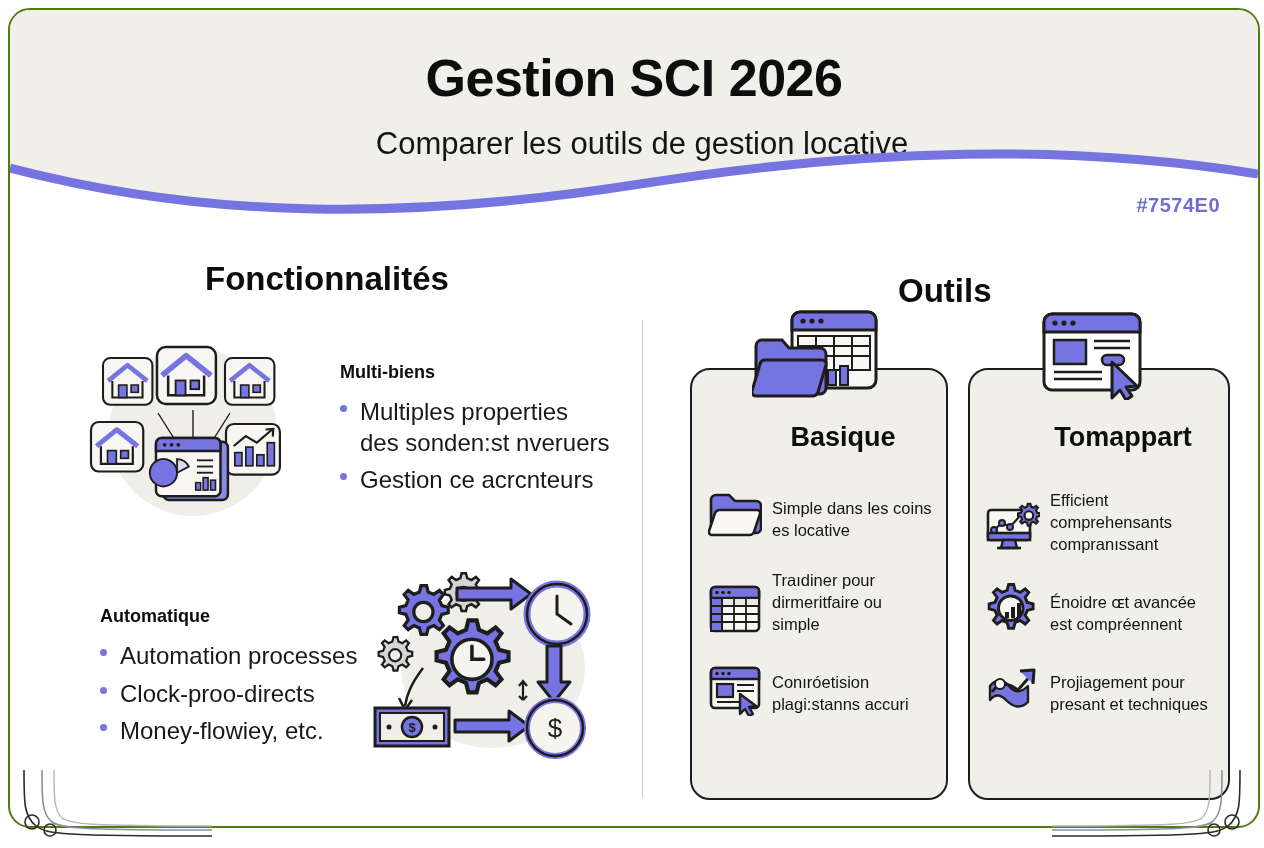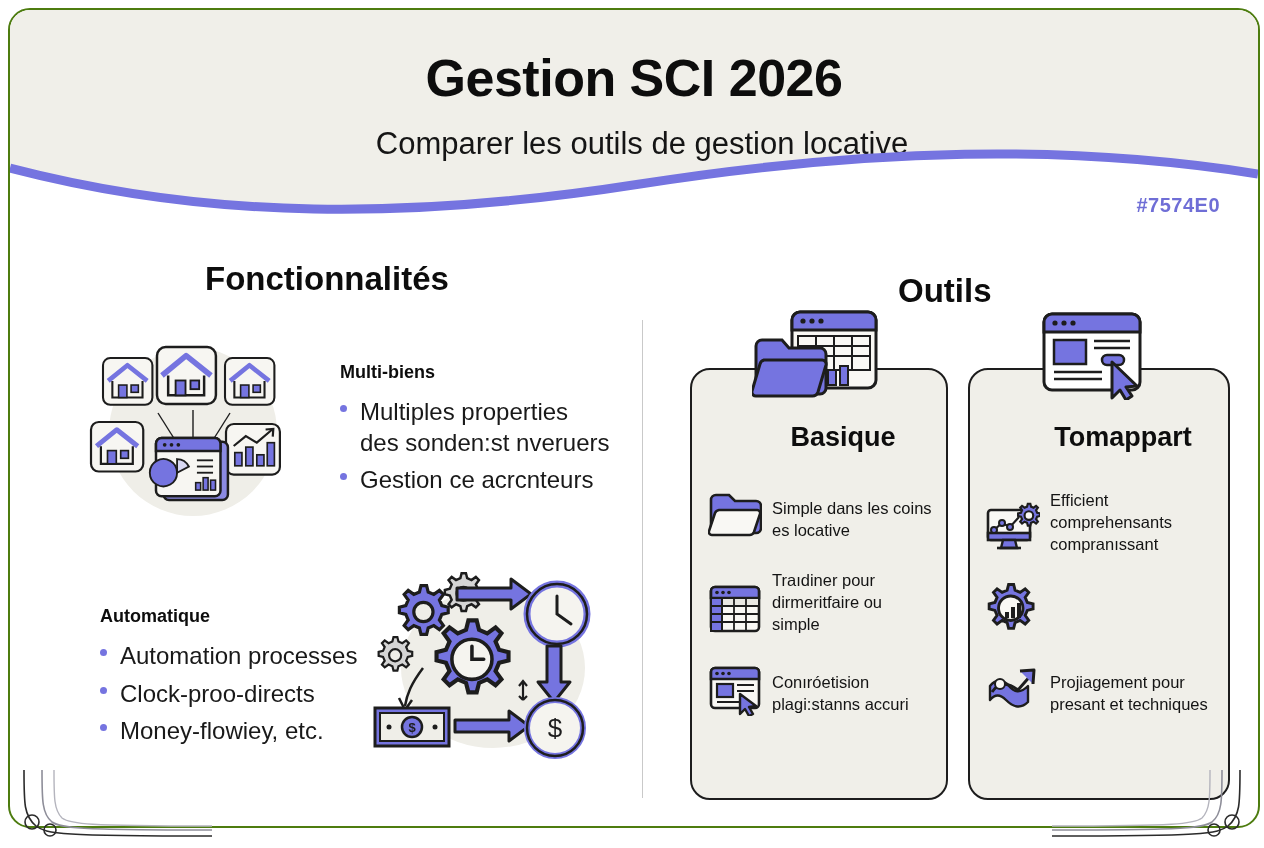--- a/index.html
+++ b/index.html
@@ -419,20 +419,21 @@
               <path d="M30,2 l7,0 l2,8 l7,3 l7,-5 l5,5 l-5,7 l3,7 l8,2 l0,7 l-8,2 l-3,7 l5,7 l-5,5 l-7,-5 l-7,3 l-2,8 l-7,0 l-2,-8 l-7,-3 l-7,5 l-5,-5 l5,-7 l-3,-7 l-8,-2 l0,-7 l8,-2 l3,-7 l-5,-7 l5,-5 l7,5 l7,-3 z"></path>
               <circle cx="33" cy="35" r="17" fill="#f9f8f4"></circle>
             </g>
             <g fill="#1d1d1d">
               <rect x="19" y="30" width="4" height="6"></rect>
                 <rect x="25" y="25" width="4" height="11"></rect>
                 <rect x="31" y="21" width="4" height="15"></rect>
             </g>
           </svg>
         </span>
+        <span class="tx">Énoidre ɶt avancée est compréennent</span>
       </div>
 
       <div class="card-item">
         <span class="ic">
           <svg viewBox="0 0 54 54" width="54" height="54">
             <path d="M4,24 C10,16 18,18 23,24 C28,30 34,32 42,24 L42,40 C34,48 26,44 20,38 C14,32 9,32 4,38 Z" fill="#7574E0" stroke="#1d1d1d" stroke-width="2.4" stroke-linejoin="round"></path>
             <path d="M6,30 C14,18 24,22 32,28 L46,12" fill="none" stroke="#1d1d1d" stroke-width="3"></path>
             <path d="M34,9 L48,8 L47,22" fill="#7574E0" stroke="#1d1d1d" stroke-width="3" stroke-linejoin="round"></path>
             <circle cx="14" cy="22" r="5" fill="#f9f8f4" stroke="#1d1d1d" stroke-width="2"></circle>
           </svg>

